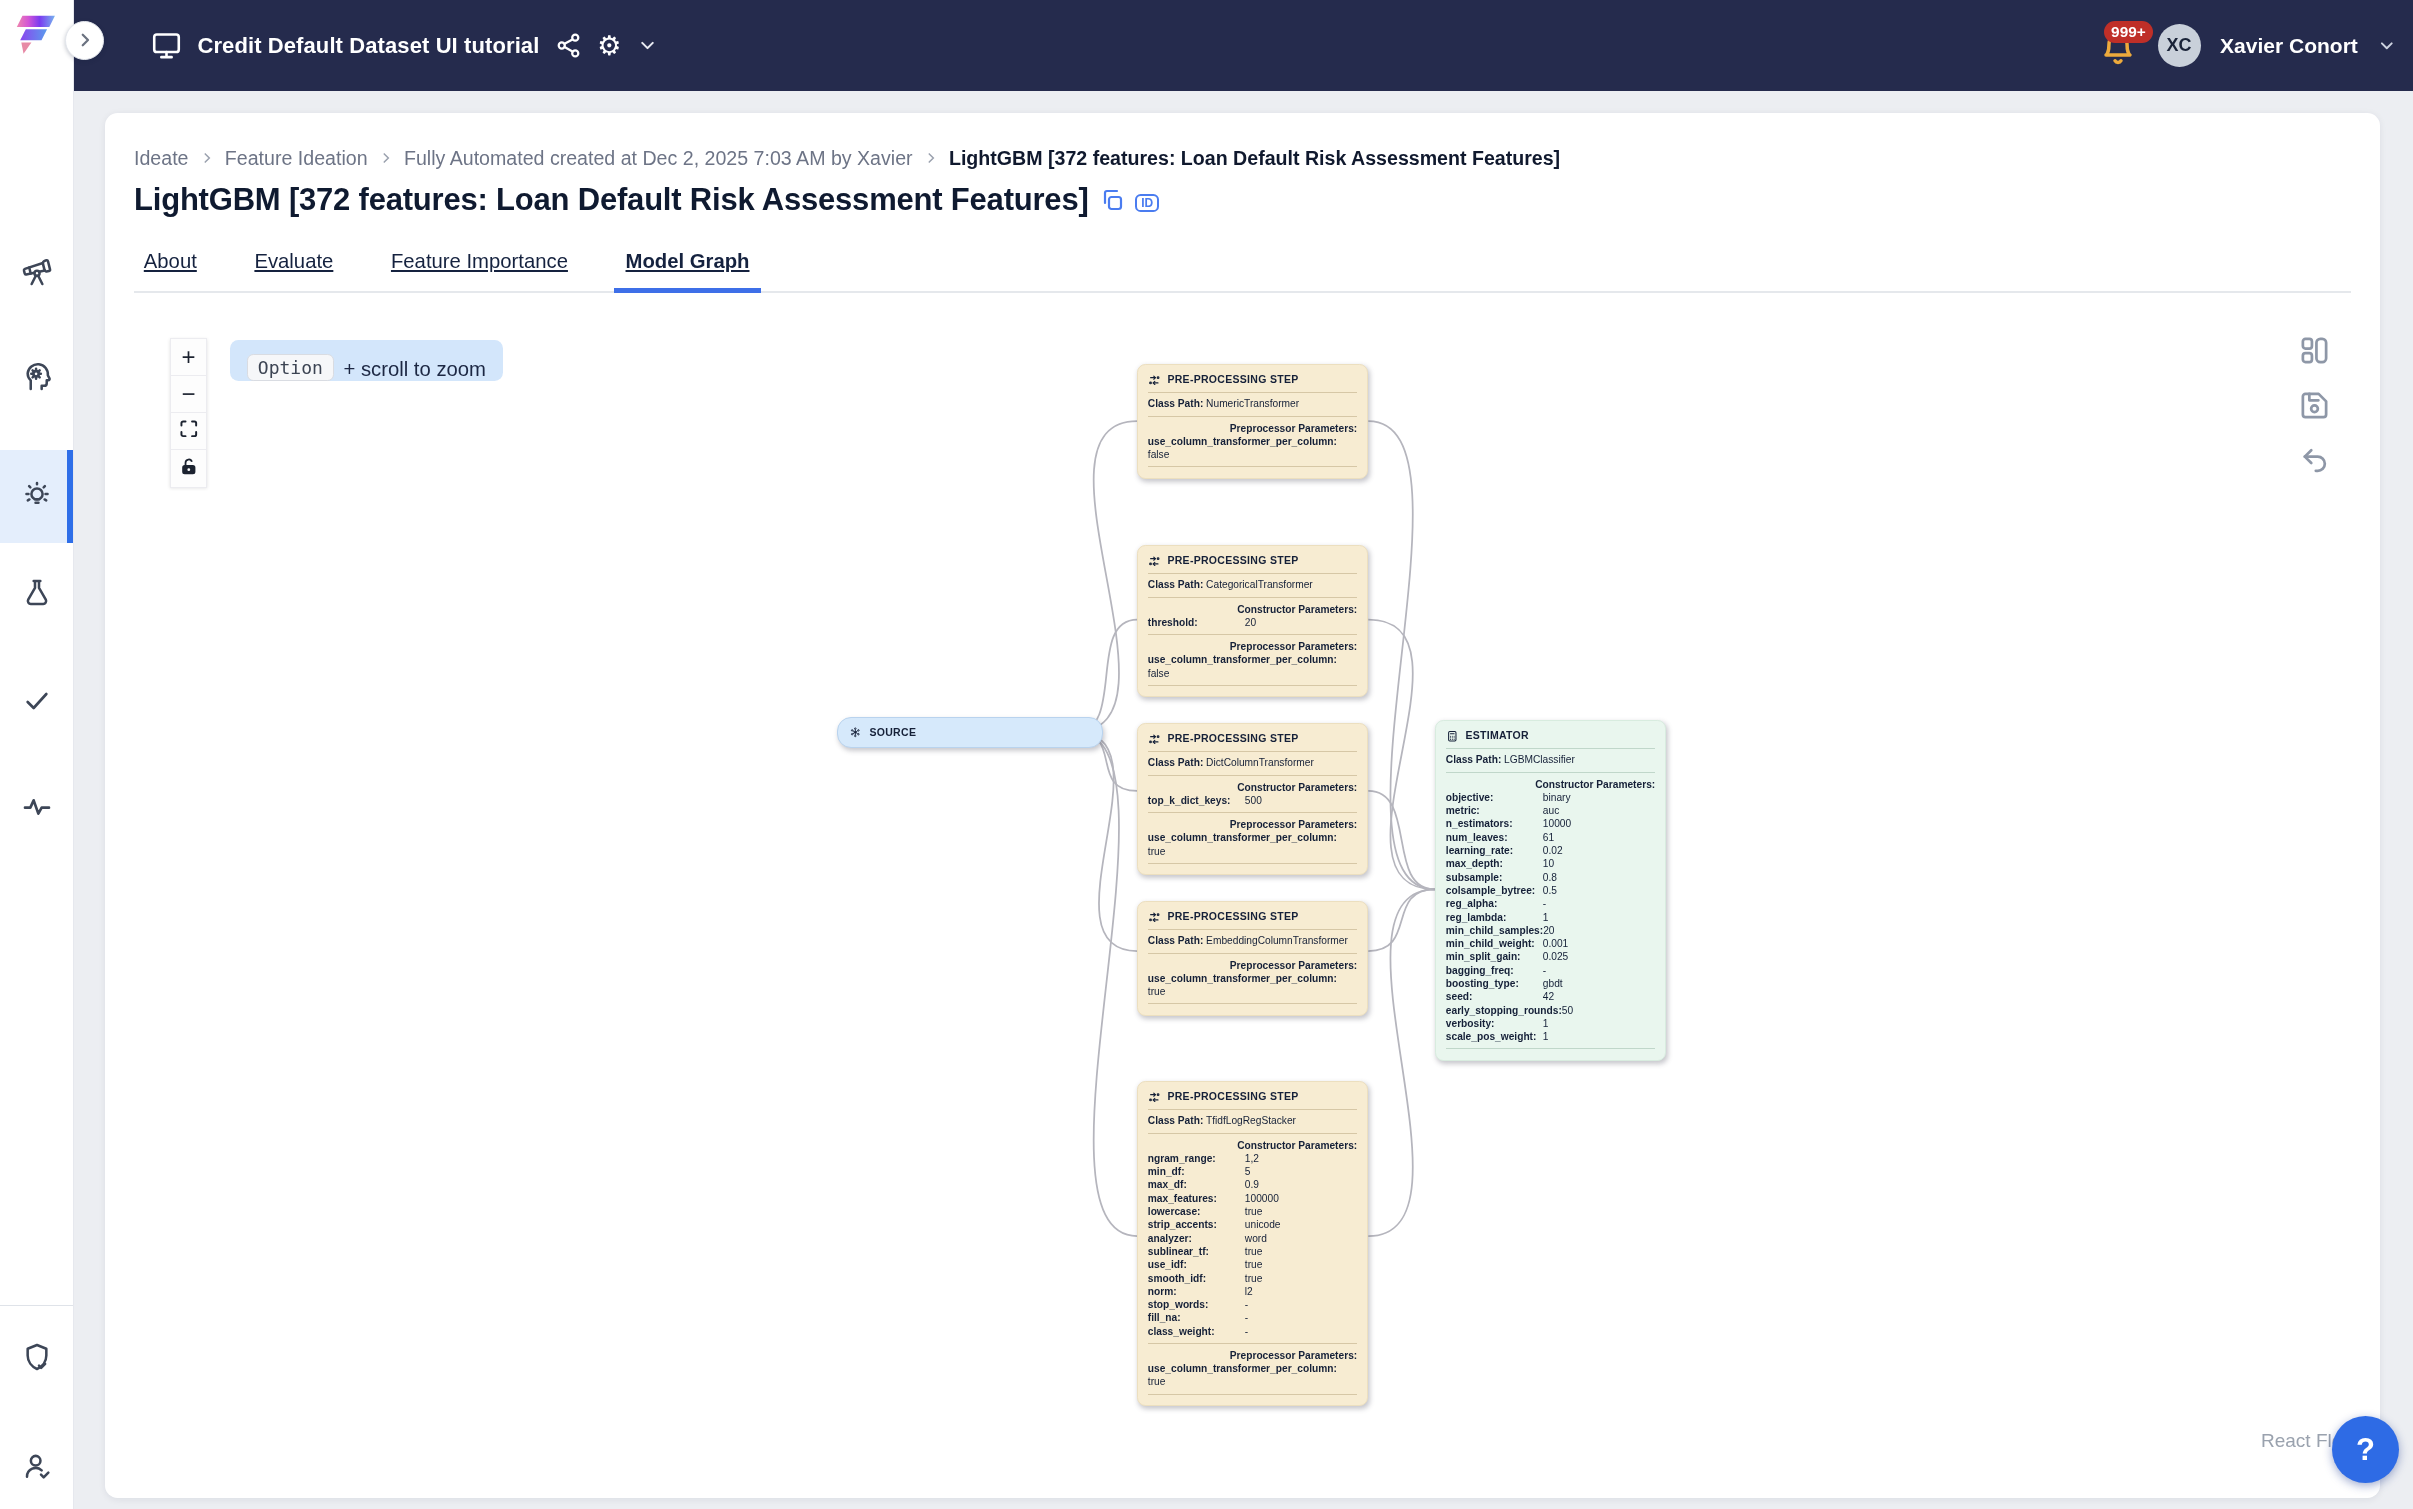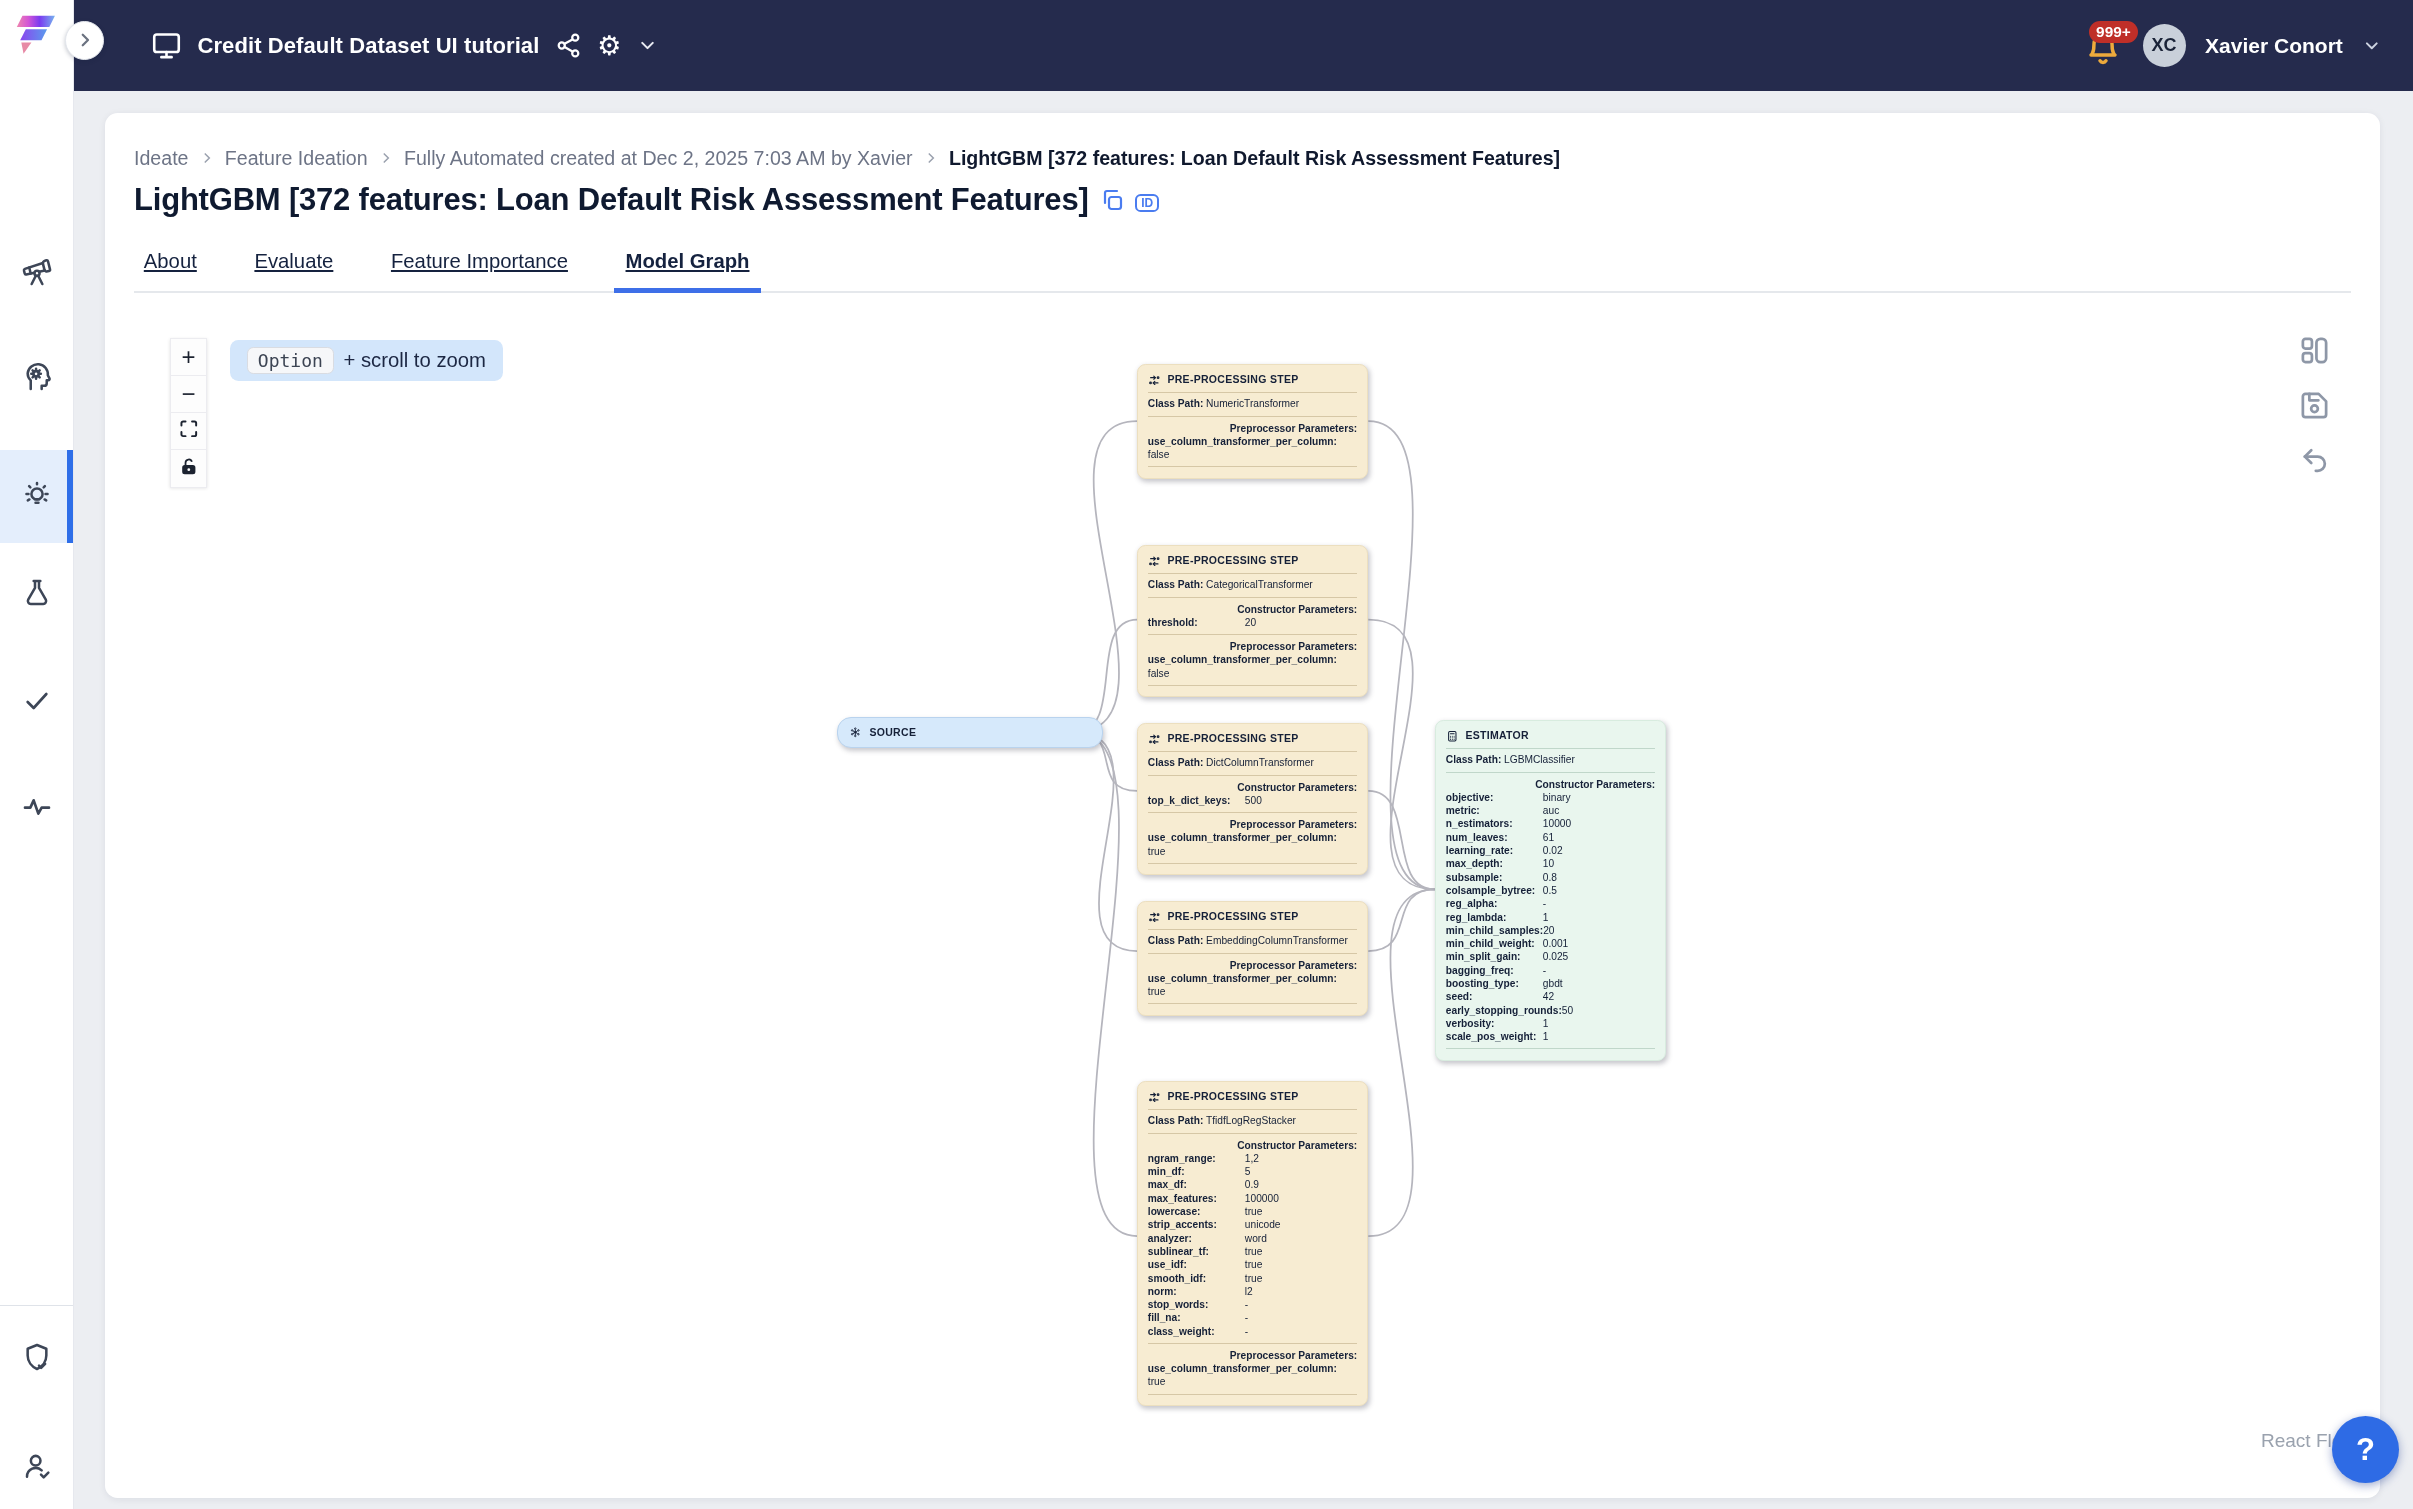--- a/index.html
+++ b/index.html
@@ -9,21 +9,21 @@
 
 .sidebar { position:absolute; left:0; top:0; width:74px; height:1509px; background:#ffffff; border-right:0.7px solid #e6e8ee; z-index:4; }
 .logo { position:absolute; left:9px; top:9px; width:56px; height:56px; }
 .side-icon { position:absolute; left:0; width:73px; height:74px; display:flex; align-items:center; justify-content:center; color:#3d4657; cursor:pointer; }
 .side-icon svg { width:32px; height:32px; }
 .side-icon.active { background:#e4eefc; }
 .side-icon.active::after { content:""; position:absolute; right:0; top:0; bottom:0; width:5.6px; background:#2e6ee8; }
 .side-divider { position:absolute; left:0; top:1305px; width:73px; border-top:1.4px solid #dfe3e9; }
 
 
-.topbar { position:absolute; left:74px; right:0; top:0; height:91px; background:#252b4d; display:flex; align-items:center; padding:0 31px 0 77px; z-index:3; }
+.topbar { position:absolute; left:74px; right:0; top:0; height:91px; background:#252b4d; display:flex; align-items:center; padding:0 16px 0 77px; z-index:3; }
 .collapse-btn { position:absolute; left:65px; top:21px; width:39px; height:39px; border-radius:50%; background:#fff; border:1.4px solid #e3e6ec; box-shadow:0 1.4px 4.2px rgba(20,30,60,.25); display:flex; align-items:center; justify-content:center; z-index:6; cursor:pointer; }
 .proj { display:flex; align-items:center; gap:15.4px; }
 .proj-title { color:#fff; font-size:22px; font-weight:600; letter-spacing:0.1px; }
 .tb-icon { display:flex; align-items:center; justify-content:center; cursor:pointer; }
 .gear-glyph { color:#fff; font-size:27px; line-height:1; font-family:"DejaVu Sans",sans-serif; }
 .tb-right { margin-left:auto; display:flex; align-items:center; gap:19.6px;justify-content:space-between; }
 .bell-wrap { position:relative; width:38px; height:41px; }
 .badge { position:absolute; top:-4.2px; left:4.2px; background:#bf2f28; color:#fff; font-size:15.4px; font-weight:700; padding:2.1px 7px; border-radius:11.2px; white-space:nowrap; }
 .avatar { width:43px; height:43px; border-radius:50%; background:#c9d0da; color:#1a2338; display:flex; align-items:center; justify-content:center; font-size:18px; font-weight:700; }
 .user-name { color:#fff; font-size:21px; font-weight:600; }
@@ -38,21 +38,21 @@
 .id-badge { border:2.1px solid #4a7cf0; color:#4a7cf0; font-size:12px; font-weight:700; border-radius:5.6px; padding:1.4px 4.2px; line-height:1; cursor:pointer;margin-top:6px; }
 .tabs-row { position:absolute; left:29px; right:29px; top:131px; display:flex; gap:52px; border-bottom:2.1px solid #e5e8ec; padding:0 7px; }
 .tab { position:relative; font-size:20.3px; color:#15223f; font-weight:500; padding:5.6px 2.8px 18px; cursor:pointer;text-decoration:underline; }
 .tab.active { font-weight:700; }
 .tab.active::after { content:""; position:absolute; left:-8.4px; right:-8.4px; bottom:-2.1px; height:4.9px; background:#3e6fe8; }
 
 
 .zoom-controls { position:absolute; left:65px; top:225px; width:37px; background:#fff; border:0.7px solid #ececf0; box-shadow:0 1.4px 3.5px rgba(0,0,0,.12); }
 .zc-btn { width:100%; height:37px; display:flex; align-items:center; justify-content:center; border-bottom:0.7px solid #ececf0; font-size:24px; color:#1c2330; cursor:pointer; background:#fdfdfd; }
 .zc-btn:last-child { border-bottom:none; }
-.zoom-hint { position:absolute; left:125px; top:227px; height:41px; background:#d3e6fb; border-radius:8.4px; display:flex; align-items:center; gap:9.8px; padding:0 17px; }
+.zoom-hint { position:absolute; left:125px; top:227px; height:41px; background:#d3e6fb; border-radius:8.4px; display:flex; align-items:flex-end; gap:9.8px; padding:0 17px; }
 .kbd { background:#f6f7f9; border:1.4px solid #d9dce2; border-radius:6.3px; padding:2.1px 9.8px; font-family:"DejaVu Sans Mono",monospace; font-size:18px; color:#3c4453; }
 .zoom-hint-text { font-size:20.3px; color:#1c2743; font-weight:500; }
 .right-tools { position:absolute; left:2192px; top:221px; display:flex; flex-direction:column; gap:21px; }
 .rt-btn { width:34px; height:34px; color:#8e97a7; cursor:pointer; display:flex; align-items:center; justify-content:center; }
 .rt-btn svg { width:31px; height:31px; }
 .attribution { position:absolute; right:24px; top:1317px; font-size:19px; color:#9aa2ae; }
 .fab-help { position:absolute; left:2332px; top:1416px; width:67px; height:67px; border-radius:50%; background:#2e6be5; color:#fff; font-size:31px; font-weight:700; display:flex; align-items:center; justify-content:center; box-shadow:0 2.8px 9.8px rgba(20,50,140,.4); z-index:5; cursor:pointer; }
 
 
 #graph-layer { position:absolute; left:0; top:0; width:2413px; height:1509px; z-index:2; pointer-events:none; }

